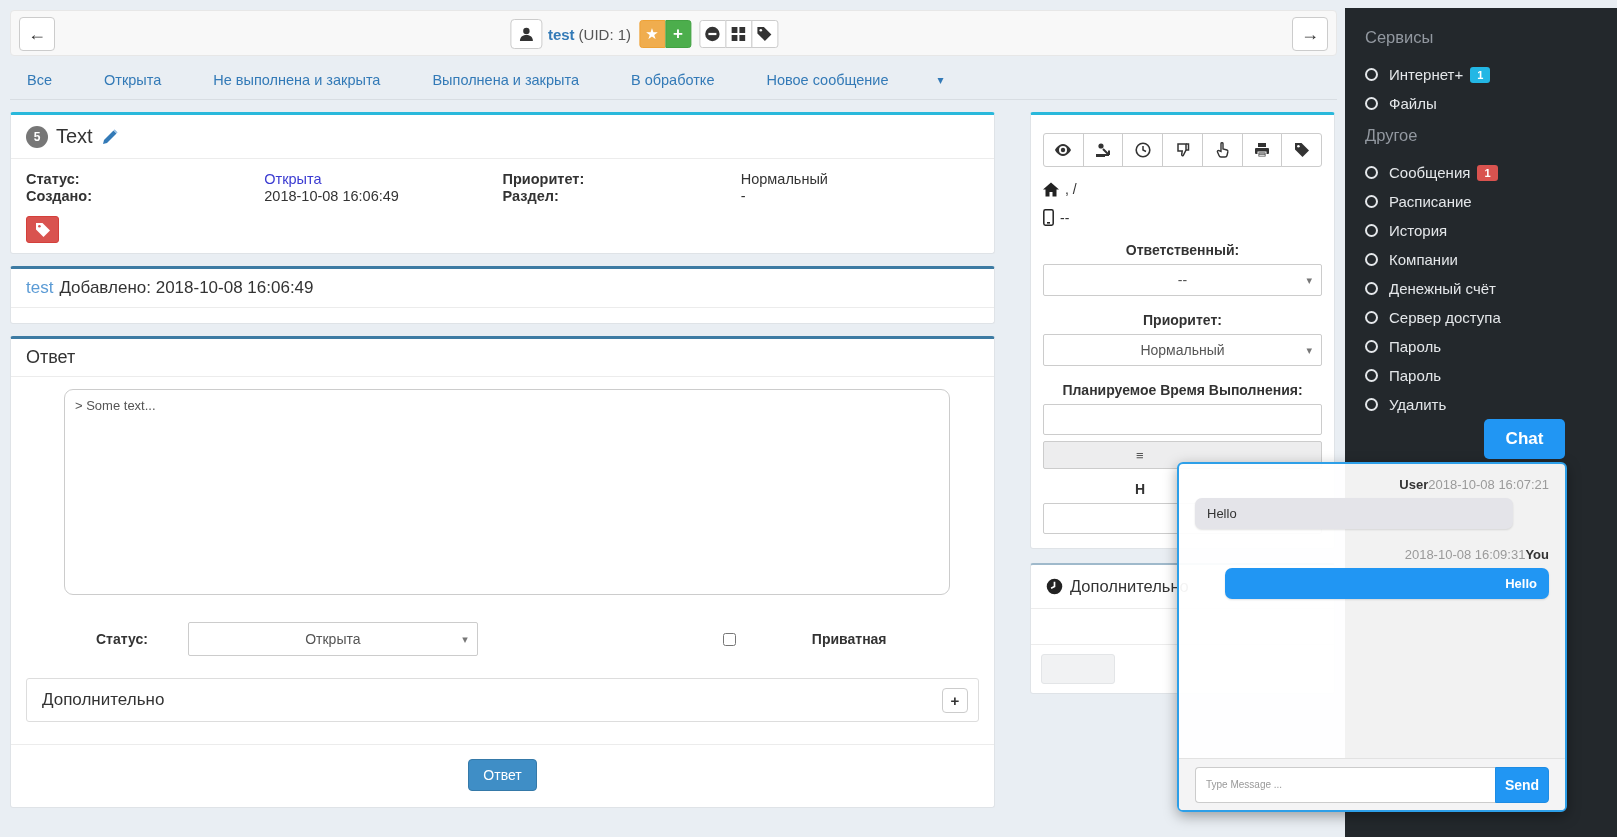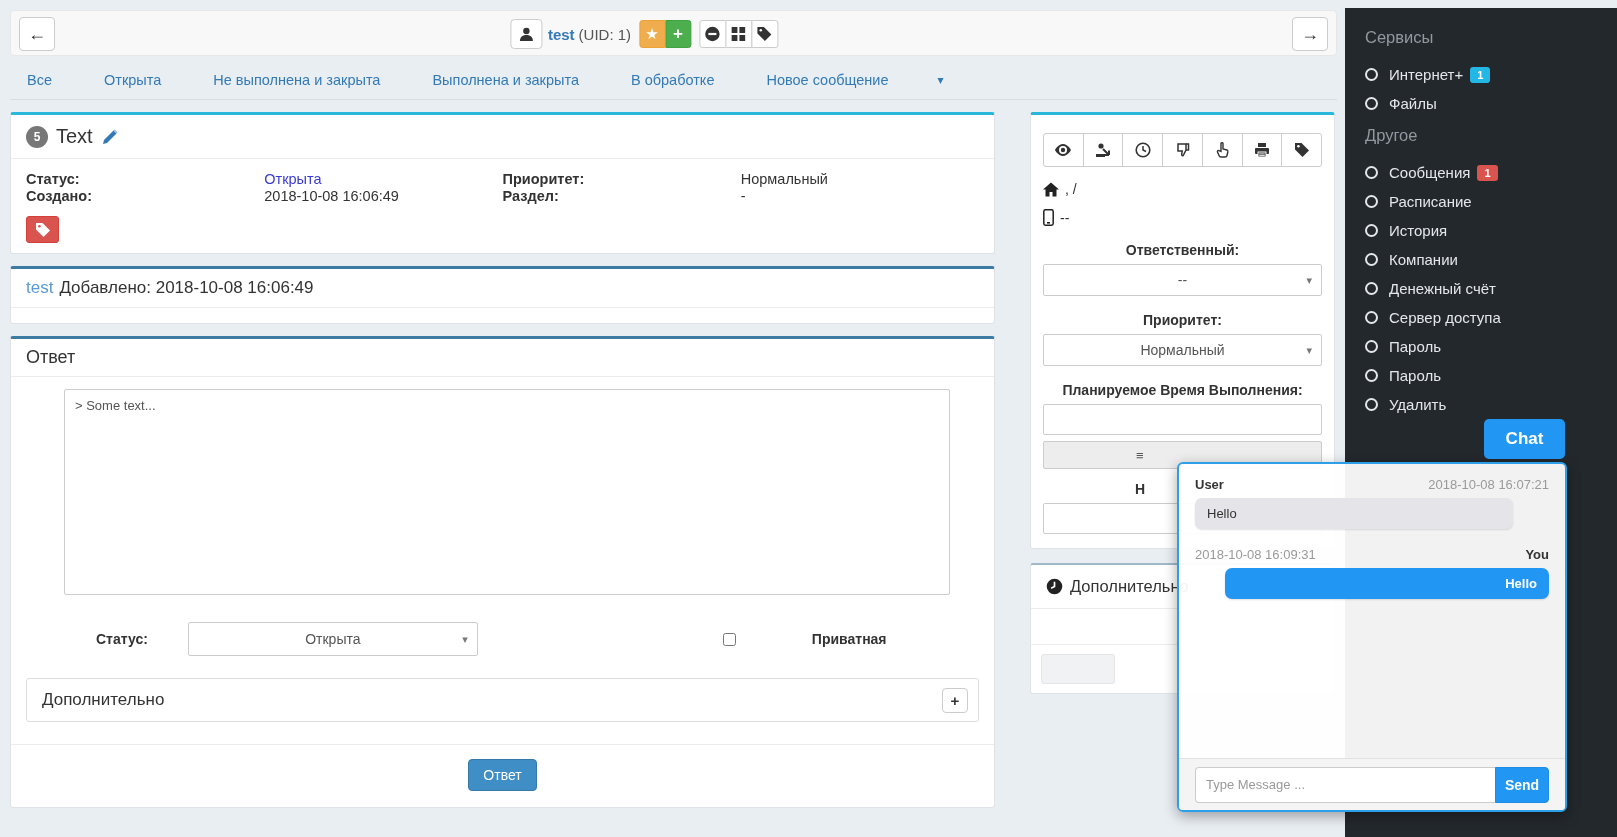--- a/index.html
+++ b/index.html
@@ -47,21 +47,21 @@
   .tag-btn-red { background:#d9534f; border:1px solid #d43f3a; border-radius:3px; width:33px; height:27px; display:inline-flex; align-items:center; justify-content:center; margin:8px 0 10px 15px; cursor:pointer; }
 
   
   .msg-hdr-author { color:#5b9bd5; font-size:17px; text-decoration:none; margin-right:6px; }
   .msg-hdr-added { font-size:17px; color:#333; }
   .msg-body { padding:11px 15px; font-size:13px; border-bottom:1px solid #ececec; }
   .msg-foot { height:15px; }
 
   
   .reply-body { padding:12px 15px 10px; }
-  .reply-textarea { display:block; margin-left:38px; width:886px; height:206px; border:1px solid #ccc; border-radius:2px; padding:8px 10px; font-family:"Liberation Sans",sans-serif; font-size:13px; color:#555; resize:none; }
+  .reply-textarea { display:block; margin-left:38px; width:886px; height:206px; border:1px solid #ccc; border-radius:9px; padding:8px 10px; font-family:"Liberation Sans",sans-serif; font-size:13px; color:#555; resize:none; }
   .status-row { display:flex; align-items:center; margin-top:27px; }
   .status-row .flabel { margin-left:70px; font-size:14px; }
   .sel { position:relative; border:1px solid #ccc; border-radius:2px; background:#fff; height:34px; display:flex; align-items:center; justify-content:center; font-size:14px; color:#555; cursor:pointer; }
   .sel .caret { position:absolute; right:9px; top:50%; transform:translateY(-50%); color:#777; font-size:11px; }
   .status-sel { width:290px; margin-left:40px; }
   .priv-grp { margin-left:245px; display:flex; align-items:center; }
   .priv-grp input { margin-right:6px; }
   .priv-grp .flabel { font-size:14px; }
   .extra-bar { border:1px solid #ddd; border-radius:3px; margin-top:22px; height:44px; display:flex; align-items:center; padding:0 10px 0 15px; }
   .extra-title { font-size:17px; color:#333; }
@@ -99,29 +99,29 @@
   .sb-item { display:flex; align-items:center; height:29px; color:#e4e7ea; font-size:15px; cursor:pointer; }
   .ring { width:13px; height:13px; border:2px solid #e4e7ea; border-radius:50%; margin-right:11px; flex:none; }
   .badge { margin-left:7px; color:#fff; font-size:11px; font-weight:bold; padding:2px 7px; border-radius:3px; }
   .badge-cyan { background:#23b7e5; }
   .badge-red { background:#d9534f; }
 
   
   .chat-tab { position:absolute; left:1484px; top:419px; width:81px; height:40px; background:#2196f3; color:#fff; font-size:17px; font-weight:bold; border:none; border-radius:5px; display:flex; align-items:center; justify-content:center; z-index:6; cursor:pointer; font-family:"Liberation Sans",sans-serif; }
   .chat-win { position:absolute; left:1177px; top:462px; width:390px; height:350px; background:rgba(255,255,255,0.94); border:2px solid #2d9fe8; border-radius:6px; box-shadow:0 4px 14px rgba(0,0,0,0.35); z-index:5; }
   .chat-msgs { padding:13px 16px; }
-  .chat-meta { display:flex; justify-content:space-between; align-items:baseline; font-size:13px; }
+  .chat-meta { display:flex; justify-content:flex-end; align-items:baseline; font-size:13px; }
   .chat-author { font-weight:bold; color:#333; }
   .chat-time { color:#9a9a9a; }
   .bubble { border-radius:7px; padding:8px 12px; font-size:13px; margin-top:6px; box-shadow:0 1px 2px rgba(0,0,0,0.12); }
   .bubble-left { background:#e4e4e9; color:#333; margin-right:36px; }
   .bubble-right { background:#2196f3; color:#fff; font-weight:bold; text-align:right; margin-left:30px; }
   .chat-meta.right-row { margin-top:18px; }
   .chat-foot { position:absolute; left:0; right:0; bottom:0; height:52px; background:#f4f4f5; border-top:1px solid #e2e2e2; border-radius:0 0 4px 4px; display:flex; align-items:center; padding:0 16px; }
-  .chat-input { flex:1; height:36px; border:1px solid #ccc; border-right:none; border-radius:4px 0 0 4px; padding:0 10px; font-size:13px; font-family:"Liberation Sans",sans-serif; color:#3b82f6; outline:none; }
+  .chat-input { flex:1; height:36px; border:1px solid #ccc; border-right:none; border-radius:4px 0 0 4px; padding:0 10px; font-size:10px; font-family:"Liberation Sans",sans-serif; color:#3b82f6; outline:none; }
   .chat-input::placeholder { color:#999; }
   .chat-send { height:36px; width:54px; background:#2196f3; border:1px solid #1d8ce4; border-radius:0 4px 4px 0; color:#fff; font-weight:bold; font-size:14px; cursor:pointer; font-family:"Liberation Sans",sans-serif;text-align:center; }
 
   svg { display:block; }
 </style>
 </head>
 <body>
 
 <div class="navbar">
   <button class="btn nav-back">

